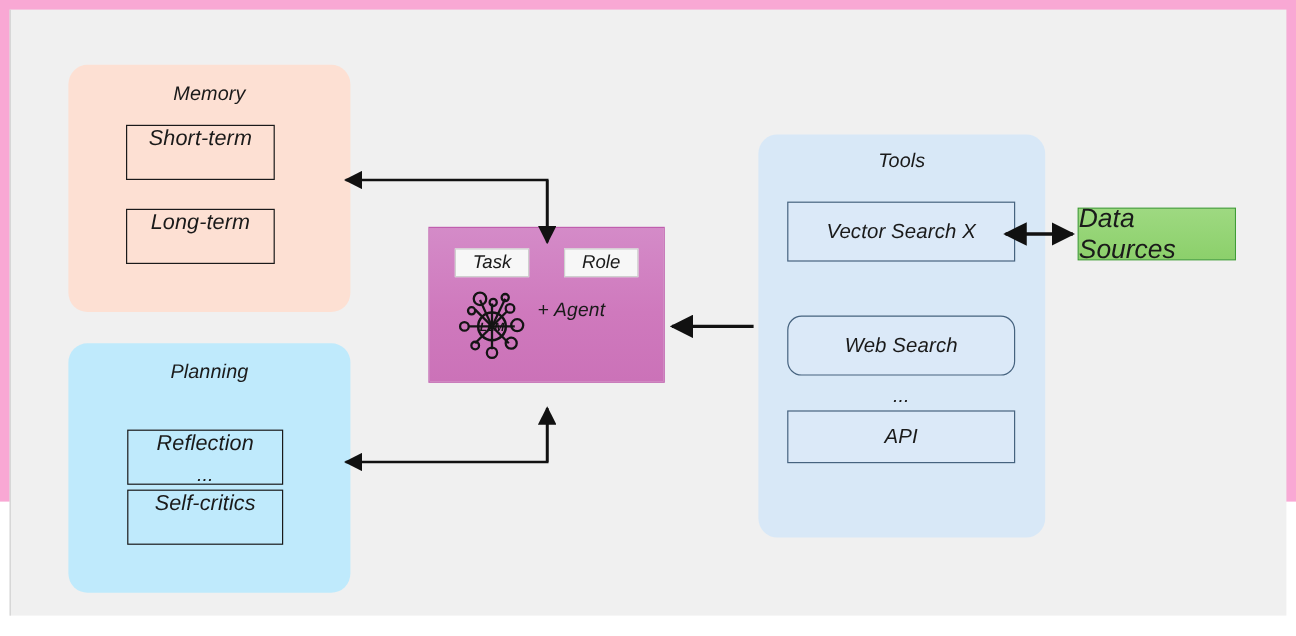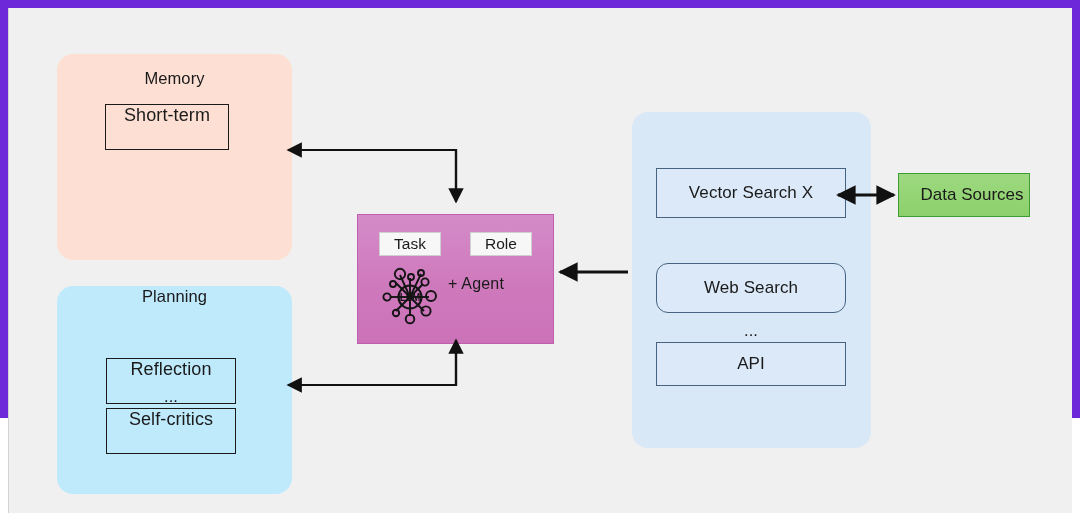--- a/index.html
+++ b/index.html
@@ -11,21 +11,22 @@
     width: 1080px;
     height: 530px;
     font-family: "Liberation Sans", sans-serif;
     overflow: hidden;
   }
 
   #stage {
     position: relative;
     width: 1080px;
     height: 418px;
-    background: #6d28d9;
+    background: #f9a8d4;
+    font-style: italic;
   }
 
   
   #canvas {
     position: absolute;
     left: 8px;
     top: 8px;
     width: 1064px;
     height: 505px;
     background: #f0f0f0;
@@ -57,21 +58,21 @@
     background: #fde0d3;
   }
   #panel-memory .panel-title { top: 14px; }
 
   
   #panel-planning {
     left: 48px;  top: 278px;
     width: 235px; height: 208px;
     background: #bfeafc;
   }
-  #panel-planning .panel-title { top: 0; }
+  #panel-planning .panel-title { top: 14px; }
 
   
   #panel-tools {
     left: 623px; top: 104px;
     width: 239px; height: 336px;
     background: #d8e8f7;
   }
   #panel-tools .panel-title { top: 12px; }
 
   
@@ -107,21 +108,21 @@
     position: absolute;
     text-align: center;
     color: #1a1a1a;
     font-size: 16.5px;
     line-height: 14px;
   }
 
   
   #agent-node {
     position: absolute;
-    left: 357px; top: 214px;
+    left: 357px; top: 189px;
     width: 197px; height: 130px;
     background: linear-gradient(180deg, #d48bc8 0%, #cf79bd 55%, #cb72b8 100%);
     border: 1.6px solid #c05fae;
     box-sizing: border-box;
     padding-left: 31px;
   }
   .chip {
     position: absolute;
     background: #f7f7f7;
     border: 1px solid #cfcfcf;
@@ -153,23 +154,22 @@
   #node-datasources {
     position: absolute;
     left: 898px; top: 173px;
     width: 132px; height: 44px;
     background: linear-gradient(180deg, #9ed981 0%, #8cd06b 100%);
     border: 1.6px solid #3f9e33;
     display: flex;
     align-items: center;
     justify-content: center;
     color: #1a1a1a;
-    font-size: 17px;
-    box-sizing: border-box;
-    padding-left: 16px;
+    font-size: 22px;
+    box-sizing: border-box;
   }
 
   
   #connectors {
     position: absolute;
     left: 0; top: 0;
     width: 1080px; height: 530px;
     pointer-events: none;
   }
 </style>
@@ -177,34 +177,38 @@
 <body>
 
 <div id="stage">
   <div id="canvas">
 
     <div class="panel" id="panel-memory">
       <div class="panel-title">Memory</div>
       <div class="item-box" style="left:48px; top:50px; width:124px; height:46px;">
         <span>Short-term</span>
       </div>
+      <div class="item-box" style="left:48px; top:120px; width:124px; height:46px;">
+        <span>Long-term</span>
+      </div>
     </div>
 
     <div class="panel" id="panel-planning">
       <div class="panel-title">Planning</div>
       <div class="item-box" style="left:49px; top:48px; width:130px; height:46px;margin-top:24px;">
         <span>Reflection</span>
       </div>
       <div class="ellipsis" style="left:49px; top:103px; width:130px;">...</div>
       <div class="item-box" style="left:49px; top:122px; width:130px; height:46px;">
         <span>Self-critics</span>
       </div>
     </div>
 
     <div class="panel" id="panel-tools">
+      <div class="panel-title">Tools</div>
       <div class="tool-box" style="left:24px; top:56px; width:190px; height:50px;">
         <span>Vector Search X</span>
       </div>
       <div class="tool-box" style="left:24px; top:151px; width:190px; height:50px;border-radius:12px;">
         <span>Web Search</span>
       </div>
       <div class="ellipsis" style="left:24px; top:211px; width:190px;">...</div>
       <div class="tool-box" style="left:24px; top:230px; width:190px; height:44px;">
         <span>API</span>
       </div>

